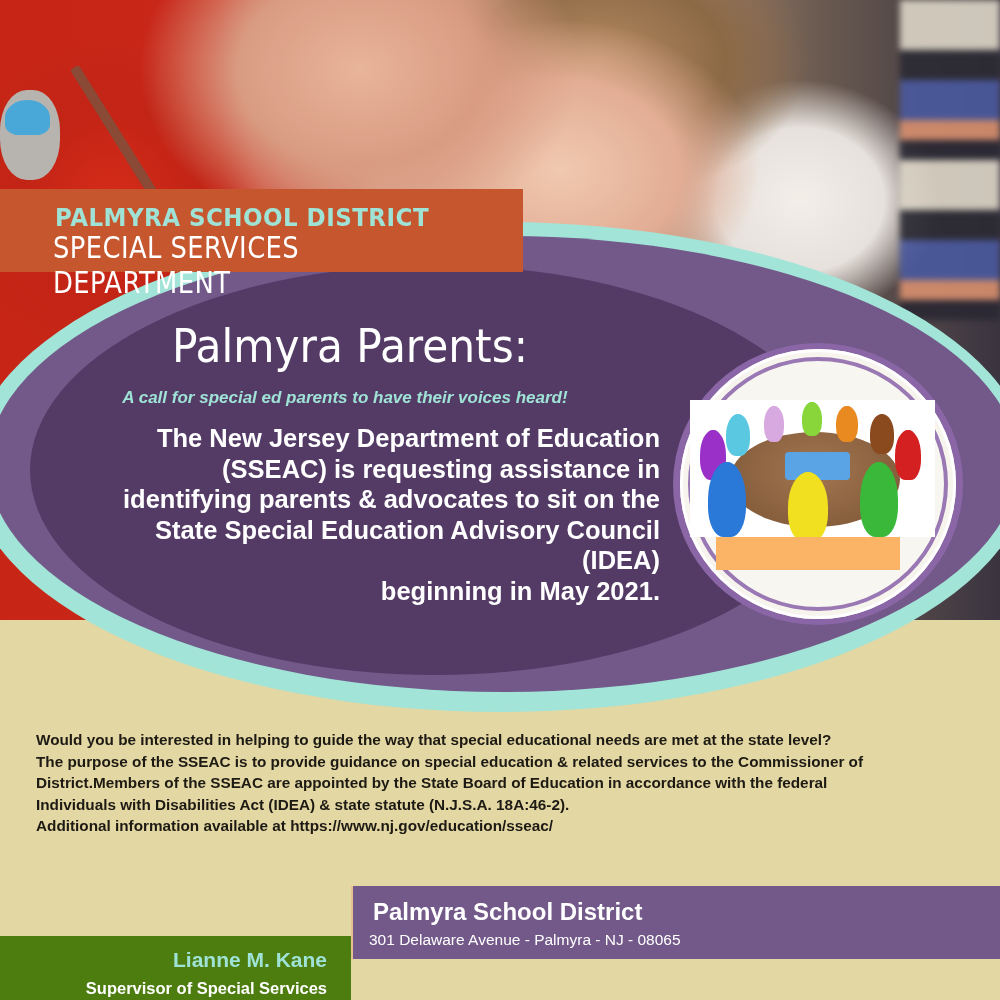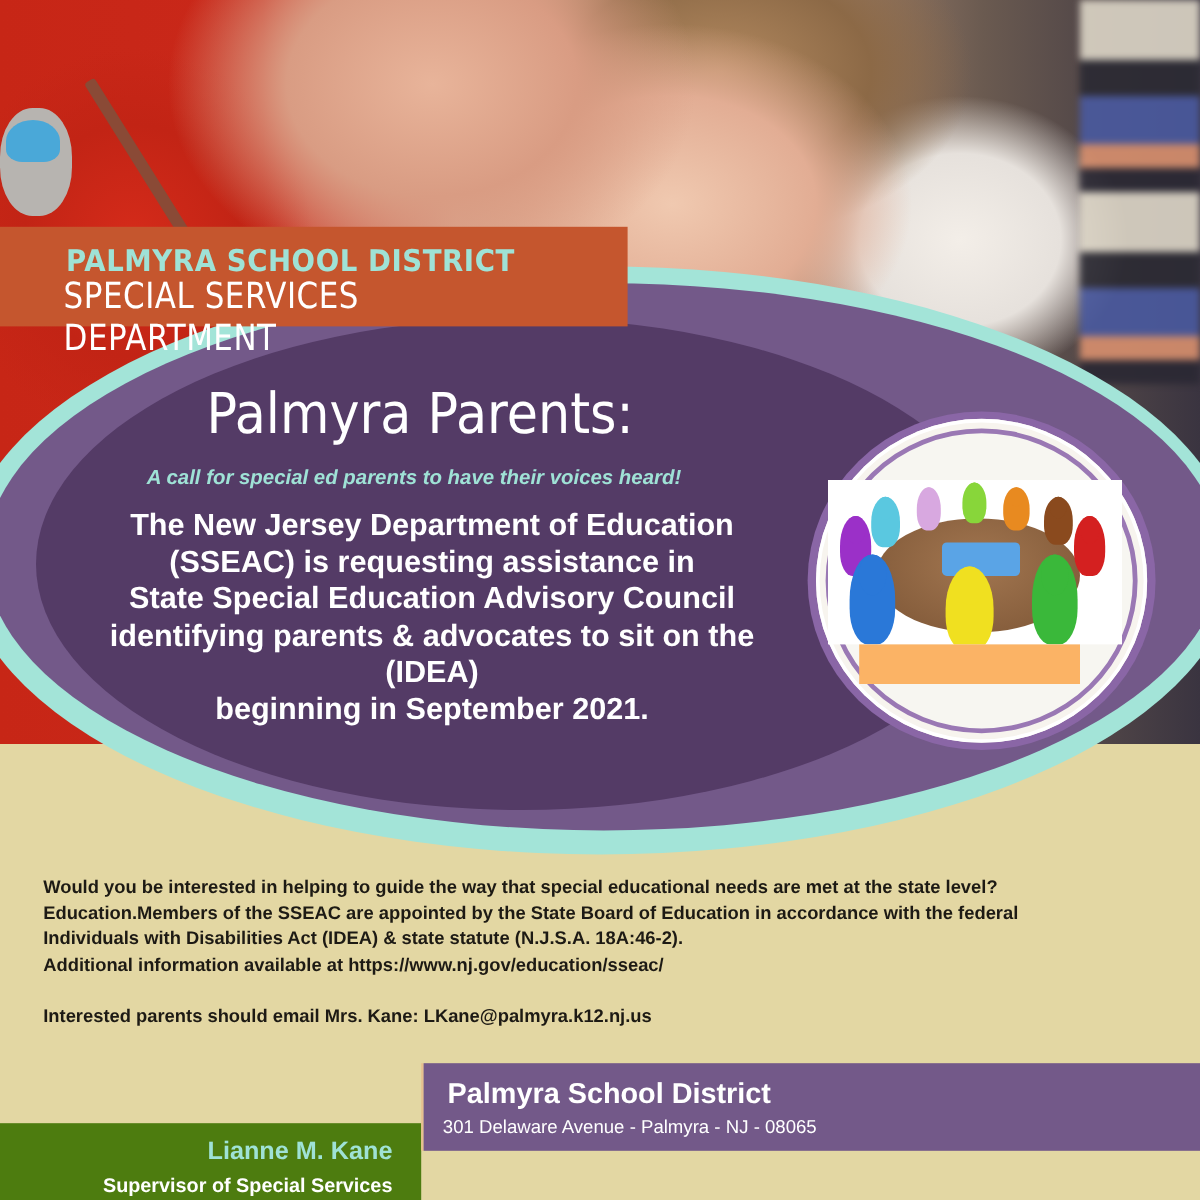--- a/index.html
+++ b/index.html
@@ -28,21 +28,21 @@
   .ell-dark { left: 30px; top: 265px; width: 810px; height: 410px; background: #543b66; }
 
   
   .banner { position: absolute; left: 0; top: 189px; width: 523px; height: 83px; background: #c5562e; }
   .banner .l1 { position: absolute; left: 55px; top: 14px; font-family: "DejaVu Sans", sans-serif; font-size: 25px; font-weight: bold; letter-spacing: 0.5px; color: #9fe2d6; transform: scaleX(0.92); transform-origin: left; }
   .banner .l2 { position: absolute; left: 53px; top: 41px; font-family: "DejaVu Sans", sans-serif; font-size: 30px; color: #ffffff; letter-spacing: 0.5px; transform: scaleX(0.86); transform-origin: left; }
 
   
   .title { position: absolute; left: 90px; top: 318px; width: 520px; text-align: center; font-family: "DejaVu Sans", sans-serif; font-size: 47px; color: #ffffff; transform: scaleX(0.9); }
   .subtitle { position: absolute; left: 30px; top: 388px; width: 630px; text-align: center; font-family: "Liberation Sans", sans-serif; font-style: italic; font-weight: bold; font-size: 17px; color: #9fe2d6; }
-  .body-copy { position: absolute; left: 60px; top: 423px; width: 600px; text-align: center; font-family: "Liberation Sans", sans-serif; font-weight: bold; font-size: 25.5px; line-height: 30.5px; color: #ffffff; }
+  .body-copy { position: absolute; left: 60px; top: 423px; width: 600px; text-align: right; font-family: "Liberation Sans", sans-serif; font-weight: bold; font-size: 25.5px; line-height: 30.5px; color: #ffffff; }
 
   
   .circle-outer { position: absolute; left: 673px; top: 343px; width: 290px; height: 282px; border-radius: 50%; background: #8a66a6; }
   .circle-ring { position: absolute; left: 680px; top: 349px; width: 276px; height: 270px; border-radius: 50%; background: #f7f4ee; box-shadow: inset 0 0 0 3px #ffffff; }
   .circle-inner { position: absolute; left: 688px; top: 357px; width: 260px; height: 254px; border-radius: 50%; background: #f7f6f1; border: 4px solid #9a78b4; box-sizing: border-box; }
   .meeting { position: absolute; left: 690px; top: 400px; width: 245px; height: 137px; background: #ffffff; overflow: hidden; }
   .meeting .table { position: absolute; left: 40px; top: 32px; width: 170px; height: 95px; border-radius: 50%; background: radial-gradient(ellipse at 50% 40%, #a27650 0%, #7c5535 100%); }
   .meeting .puzzle { position: absolute; left: 95px; top: 52px; width: 65px; height: 28px; background: #5aa4e6; border-radius: 4px; }
   .figure { position: absolute; border-radius: 50% 50% 40% 40%; }
   .figure .head { position: absolute; left: 50%; top: 0; width: 60%; height: 45%; transform: translateX(-50%); border-radius: 50%; background: inherit; }
@@ -79,24 +79,24 @@
 <div class="banner">
   <div class="l1">PALMYRA SCHOOL DISTRICT</div>
   <div class="l2">SPECIAL SERVICES DEPARTMENT</div>
 </div>
 
 <div class="title">Palmyra Parents:</div>
 <div class="subtitle">A call for special ed parents to have their voices heard!</div>
 <div class="body-copy">
   <div>The New Jersey Department of Education</div>
   <div>(SSEAC) is requesting assistance in</div>
+  <div>identifying parents &amp; advocates to sit on the</div>
   <div>State Special Education Advisory Council</div>
-  <div>identifying parents &amp; advocates to sit on the</div>
   <div>(IDEA)</div>
-  <div>beginning in September 2021.</div>
+  <div>beginning in May 2021.</div>
 </div>
 
 <div class="circle-outer"></div>
 <div class="circle-ring"></div>
 <div class="circle-inner"></div>
 <div class="meeting">
   <div class="table"></div>
   <div class="puzzle"></div>
   <div class="figure" style="left:10px;top:30px;width:26px;height:50px;background:#9b30c8;">
       <div class="head"></div>
@@ -126,25 +126,25 @@
       <div class="head"></div>
     </div>
   <div class="figure" style="left:170px;top:62px;width:38px;height:75px;background:#3ab83a;">
       <div class="head"></div>
     </div>
 </div>
 <div class="orange-bar"></div>
 
 <div class="para">
   <div>Would you be interested in helping to guide the way that special educational needs are met at the state level?</div>
-  <div>Education.Members of the SSEAC are appointed by the State Board of Education in accordance with the federal</div>
+  <div>The purpose of the SSEAC is to provide guidance on special education &amp; related services to the Commissioner of</div>
+  <div>District.Members of the SSEAC are appointed by the State Board of Education in accordance with the federal</div>
   <div>Individuals with Disabilities Act (IDEA) &amp; state statute (N.J.S.A. 18A:46-2).</div>
   <div>Additional information available at https://www.nj.gov/education/sseac/</div>
   <div class="gap"></div>
-  <div>Interested parents should email Mrs. Kane: LKane@palmyra.k12.nj.us</div>
 </div>
 
 <div class="footer-left">
   <div class="f-name">Lianne M. Kane</div>
   <div class="f-role">Supervisor of Special Services</div>
 </div>
 <div class="footer-divider"></div>
 <div class="footer-right">
   <div class="f-org">Palmyra School District</div>
   <div class="f-addr">301 Delaware Avenue - Palmyra - NJ - 08065</div>

